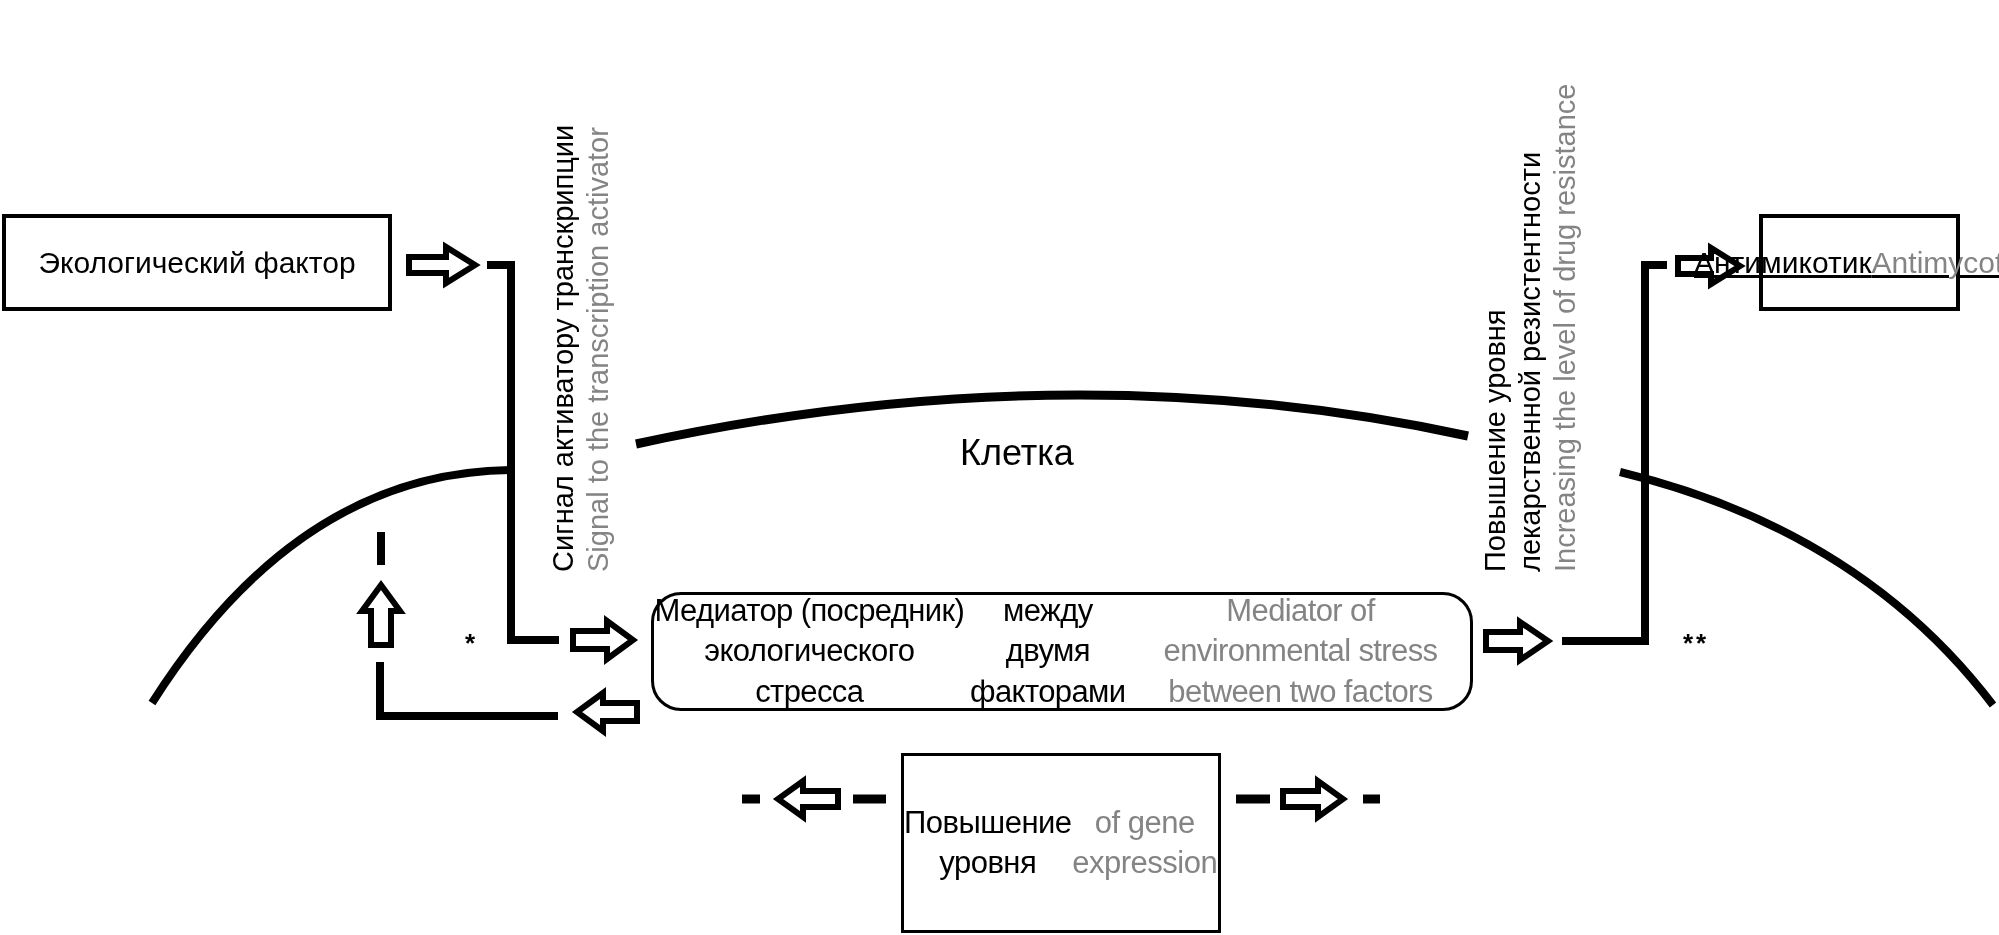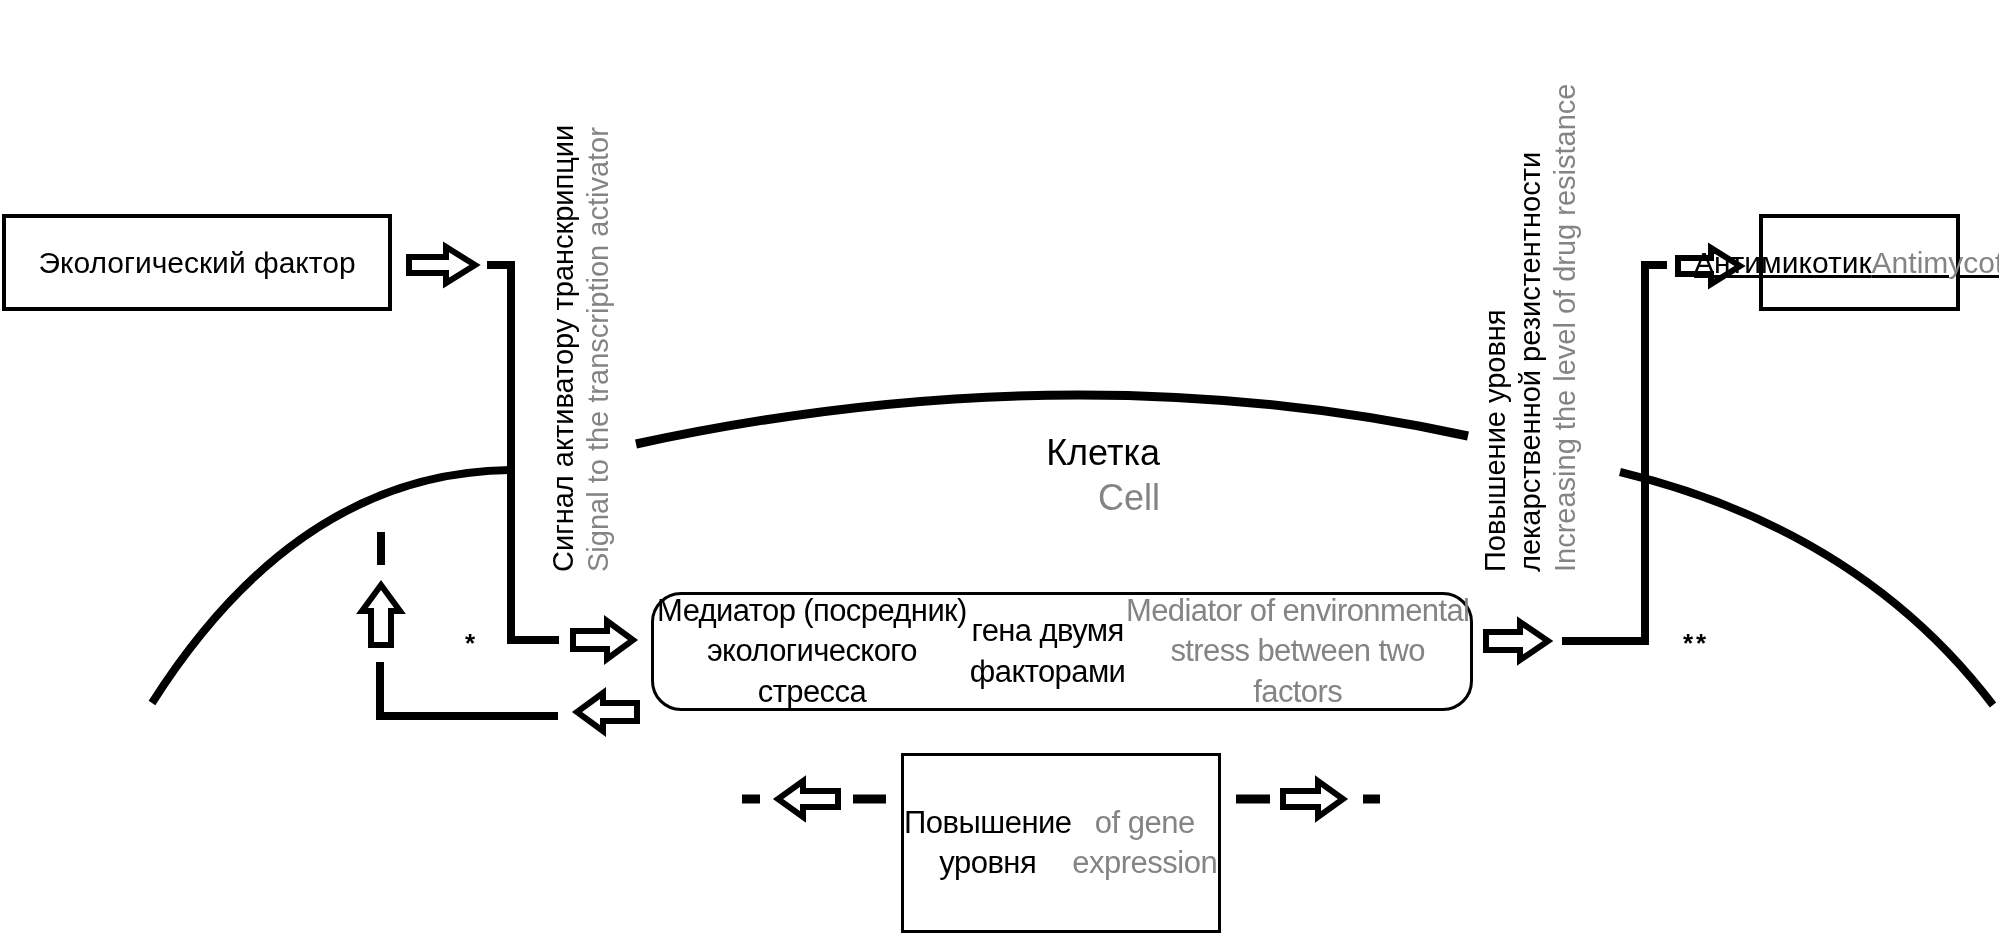--- a/index.html
+++ b/index.html
@@ -12,21 +12,21 @@
          display: flex; align-items: center; justify-content: center;
          text-align: center; }
   .box span { display: block; line-height: 1.2; }
   #env-box { left: 2px; top: 214px; width: 390px; height: 97px; font-size: 30px; }
   #anti-box { left: 1759px; top: 214px; width: 201px; height: 97px; font-size: 30px; text-decoration: underline; }
   #mediator-box { left: 651px; top: 592px; width: 822px; height: 119px; border-radius: 30px;
                   border-width: 3px; font-size: 31px; }
   #mediator-box span { line-height: 1.3; letter-spacing: -0.6px; font-stretch: condensed; }
   #gene-box { left: 901px; top: 753px; width: 320px; height: 180px; font-size: 31px; border-width: 3px; }
   #gene-box span { line-height: 1.3; letter-spacing: -0.5px; }
-  .cell-label { position: absolute; left: 960px; top: 430px; width: 200px; text-align: right; font-size: 36px; }
+  .cell-label { position: absolute; left: 960px; top: 430px; width: 200px; text-align: left; font-size: 36px; }
   .cell-label span { display: block; line-height: 1.25; }
   .vlabel { position: absolute; font-size: 29px; white-space: nowrap; transform-origin: left top;
             transform: rotate(-90deg); }
   .vlabel span { display: block; line-height: 1.2; }
   #signal-label { left: 546px; top: 572px; }
   #drug-label { left: 1478px; top: 572px; }
   .asterisk { position: absolute; font-size: 26px; font-weight: bold; color: #000; }
   #ast1 { left: 465px; top: 628px; }
   #ast2 { left: 1683px; top: 628px; letter-spacing: 3px; }
 </style>
@@ -83,37 +83,36 @@
   <span class="ru">Экологический фактор</span>
 </div>
 
 <div class="box" id="anti-box">
   <span class="ru">Антимикотик</span>
   <span class="en">Antimycotic</span>
 </div>
 
 <div class="cell-label">
   <span class="ru">Клетка</span>
-  <span class="en">Cell</span>
 </div>
 
 <div class="vlabel" id="signal-label">
   <span class="ru">Сигнал активатору транскрипции</span>
   <span class="en">Signal to the transcription activator</span>
 </div>
 
 <div class="vlabel" id="drug-label">
   <span class="ru">Повышение уровня</span>
   <span class="ru">лекарственной резистентности</span>
   <span class="en">Increasing the level of drug resistance</span>
 </div>
 
 <div class="box" id="mediator-box">
   <span class="ru">Медиатор (посредник) экологического стресса</span>
-  <span class="ru">гена двумя факторами</span>
+  <span class="ru">между двумя факторами</span>
   <span class="en">Mediator of environmental stress between two factors</span>
 </div>
 
 <div class="box" id="gene-box">
   <span class="ru">Повышение уровня</span>
   <span class="en">of gene expression</span>
 </div>
 
 <div class="asterisk" id="ast1">*</div>
 <div class="asterisk" id="ast2">**</div>

